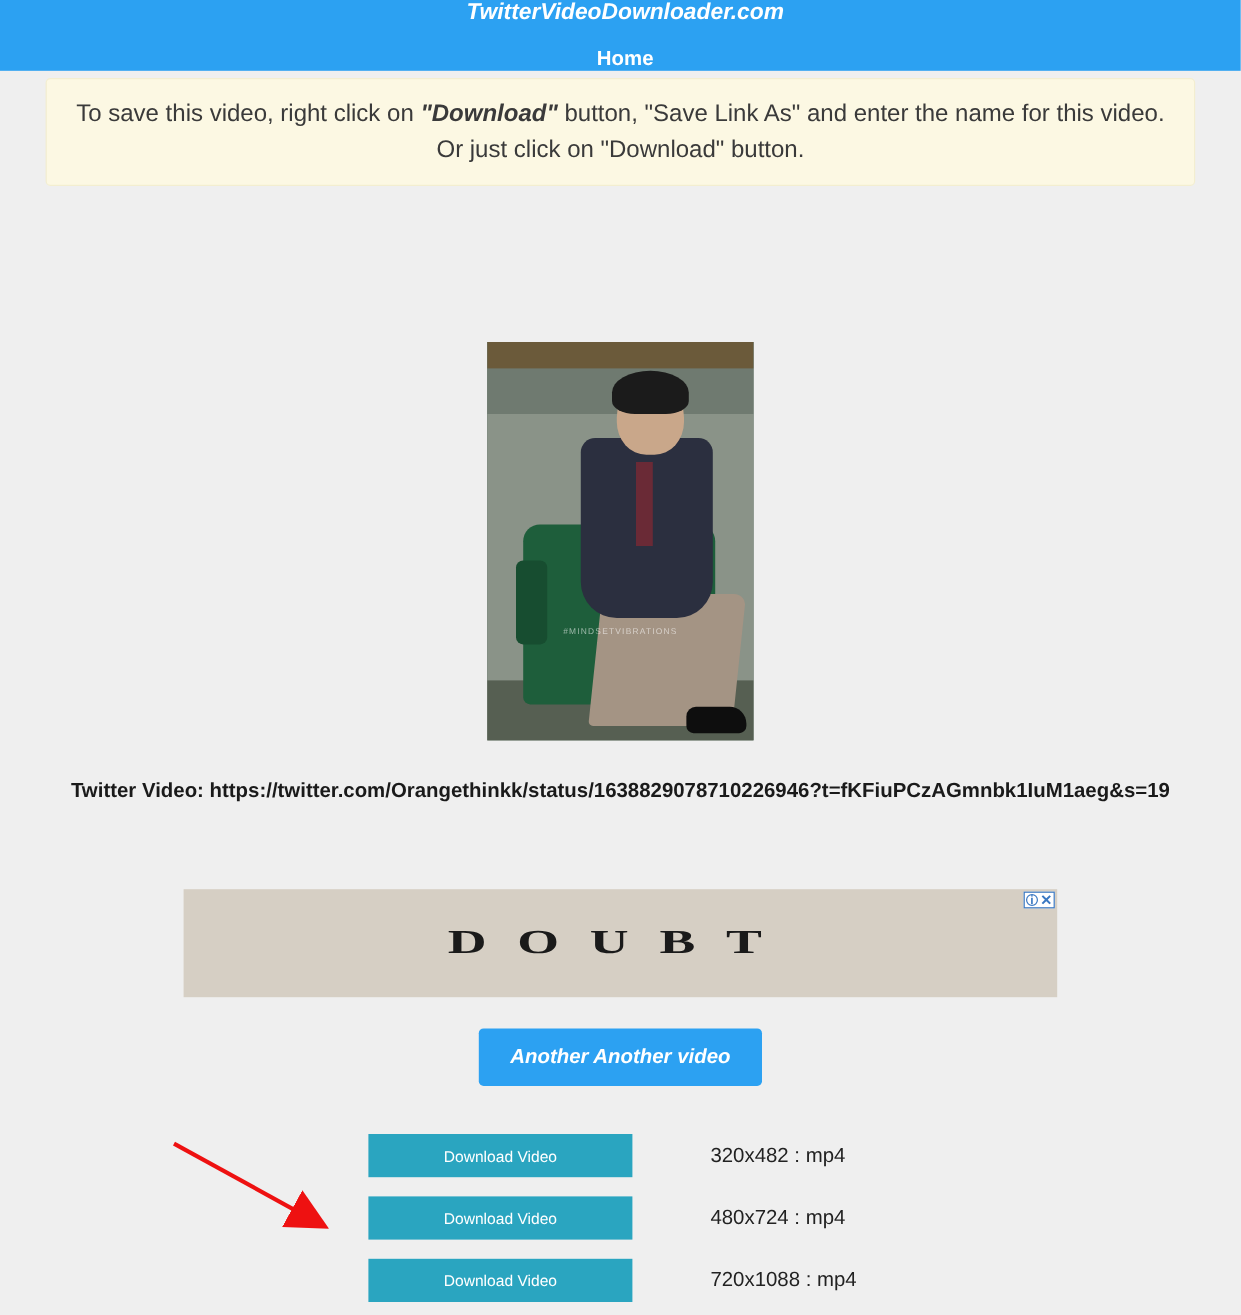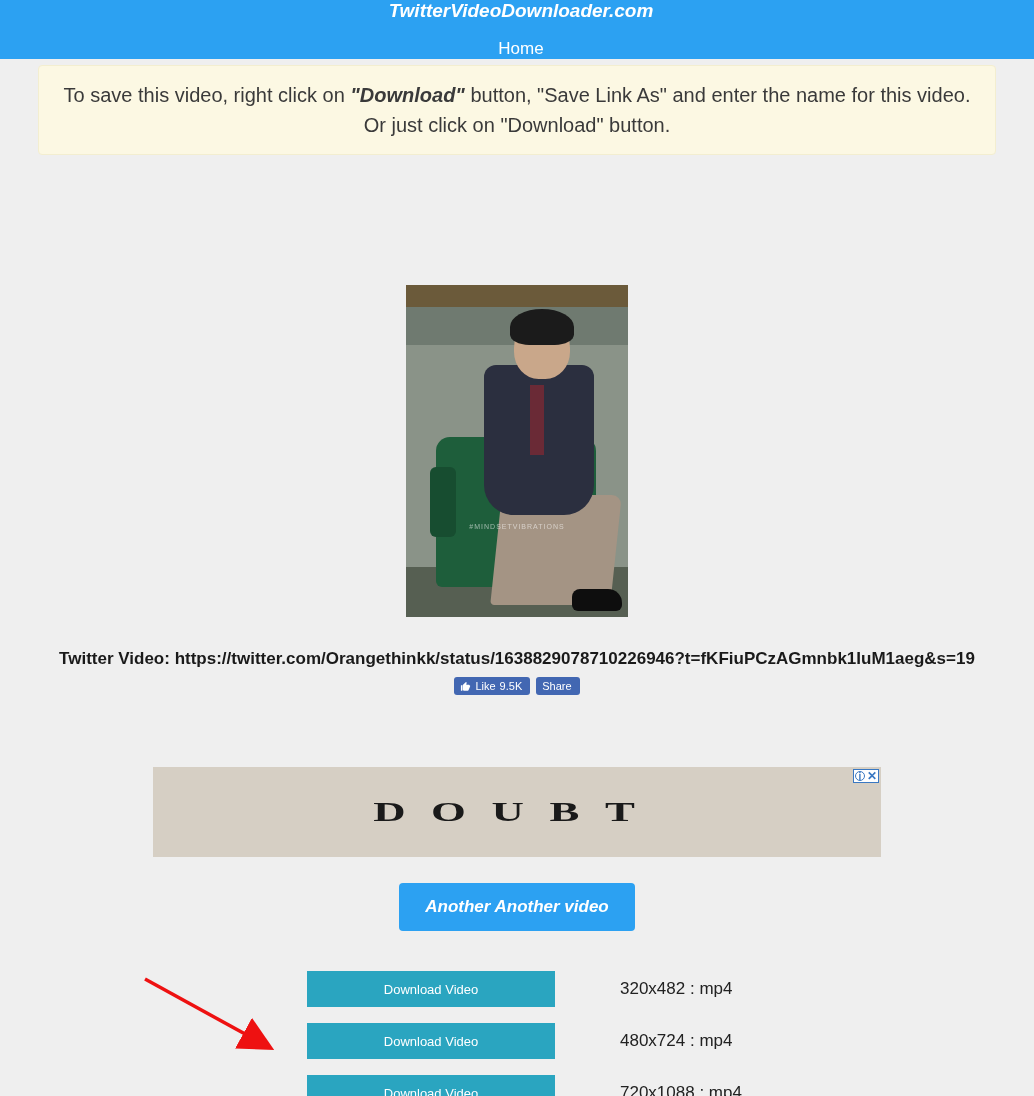--- a/index.html
+++ b/index.html
@@ -22,20 +22,21 @@
     color: #fff;
     font-weight: bold;
     font-style: italic;
     font-size: 19px;
     text-decoration: none;
   }
   .nav-link {
     color: #fff;
     font-size: 17px;
     text-decoration: none;
+    font-weight: bold;
   }
   .page {
     background: #efefef;
     padding: 0 18px;
   }
   .content {
     background: #efefef;
     padding: 0 20px;
   }
   .info-banner {
@@ -168,21 +169,21 @@
   }
   .dl-table {
     width: 760px; margin: 40px auto 0;
     position: relative;
   }
   .dl-row {
     display: flex; align-items: center; gap: 26px;
     margin-bottom: 16px;
   }
   .dl-btn {
-    width: 248px; height: 36px;
+    width: 220px; height: 36px;
     background: #2aa5c0; color: #fff; border: none;
     font-size: 13px; cursor: pointer;
     display: flex; align-items: center; justify-content: center;
     margin-left: 170px;
   }
   .dl-format {
     font-size: 17px; color: #222; margin-left: 39px;
   }
   .arrow-svg {
     position: absolute; left: 0; top: 2px;
@@ -216,32 +217,20 @@
         <div class="man-tie"></div>
         <div class="man-head"></div>
         <div class="man-hair"></div>
         <div class="man-shoe"></div>
         <div class="watermark">#MINDSETVIBRATIONS</div>
       </div>
     </div>
 
     <div class="video-url">Twitter Video: https://twitter.com/Orangethinkk/status/1638829078710226946?t=fKFiuPCzAGmnbk1IuM1aeg&amp;s=19</div>
 
-    <div class="fb-row">
-      <div class="fb-like">
-        <svg class="fb-thumb-icon" viewBox="0 0 24 24" fill="#fff">
-            <path d="M2 21h3V9H2v12zm19-11c0-1.1-.9-2-2-2h-5.3l.8-3.8v-.3c0-.4-.2-.8-.4-1.1L13 2 6.6 8.4C6.2 8.8 6 9.3 6 9.8V19c0 1.1.9 2 2 2h9c.8 0 1.5-.5 1.8-1.2l3-7c.1-.3.2-.5.2-.8v-2z"></path>
-          </svg>
-        <span>Like</span>
-        <span>9.5K</span>
-      </div>
-      <div class="fb-share">
-        <span>Share</span>
-      </div>
-    </div>
 
     <div class="ad-box">
       <div class="ad-text">DOUBT</div>
       <div class="ad-badge">
         <span class="ad-i">i</span>
         <span class="ad-x">✕</span>
       </div>
     </div>
 
     <button class="another-btn">Another Another video</button>

